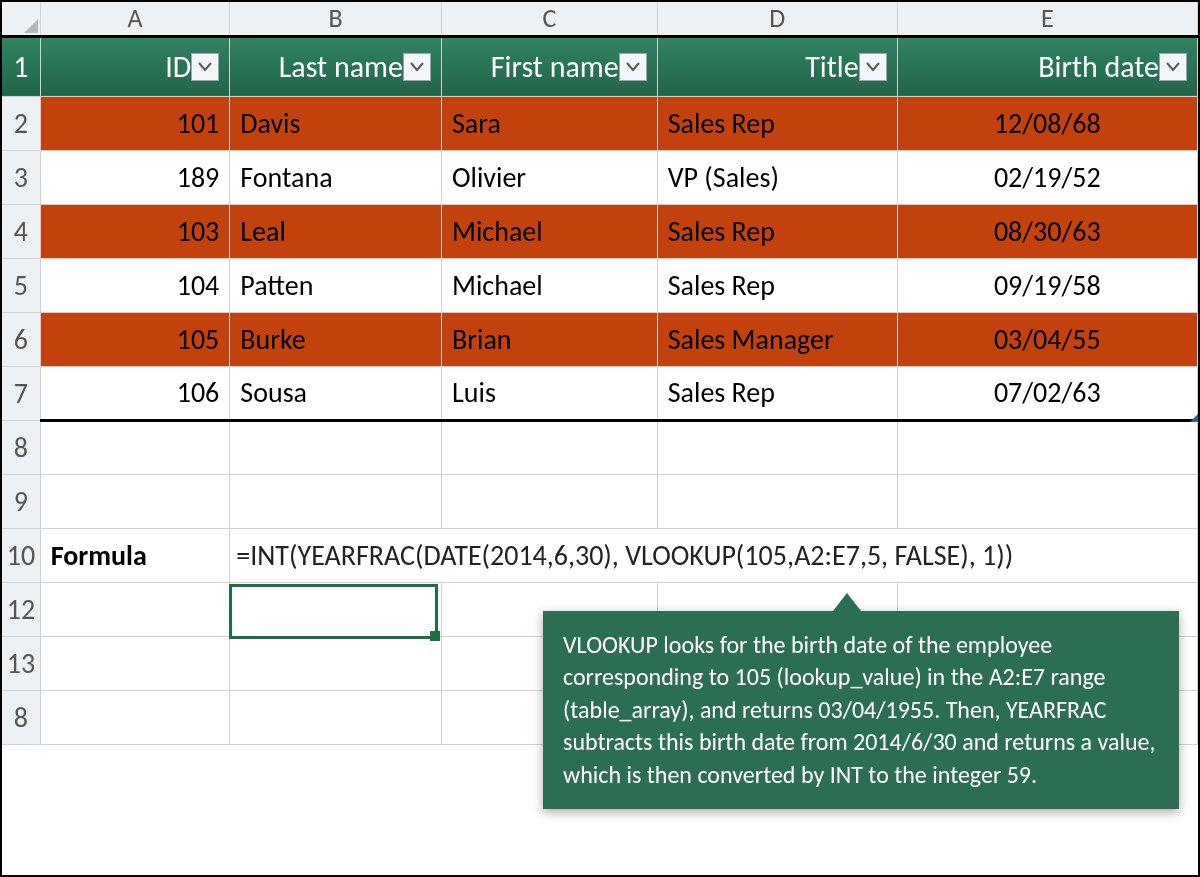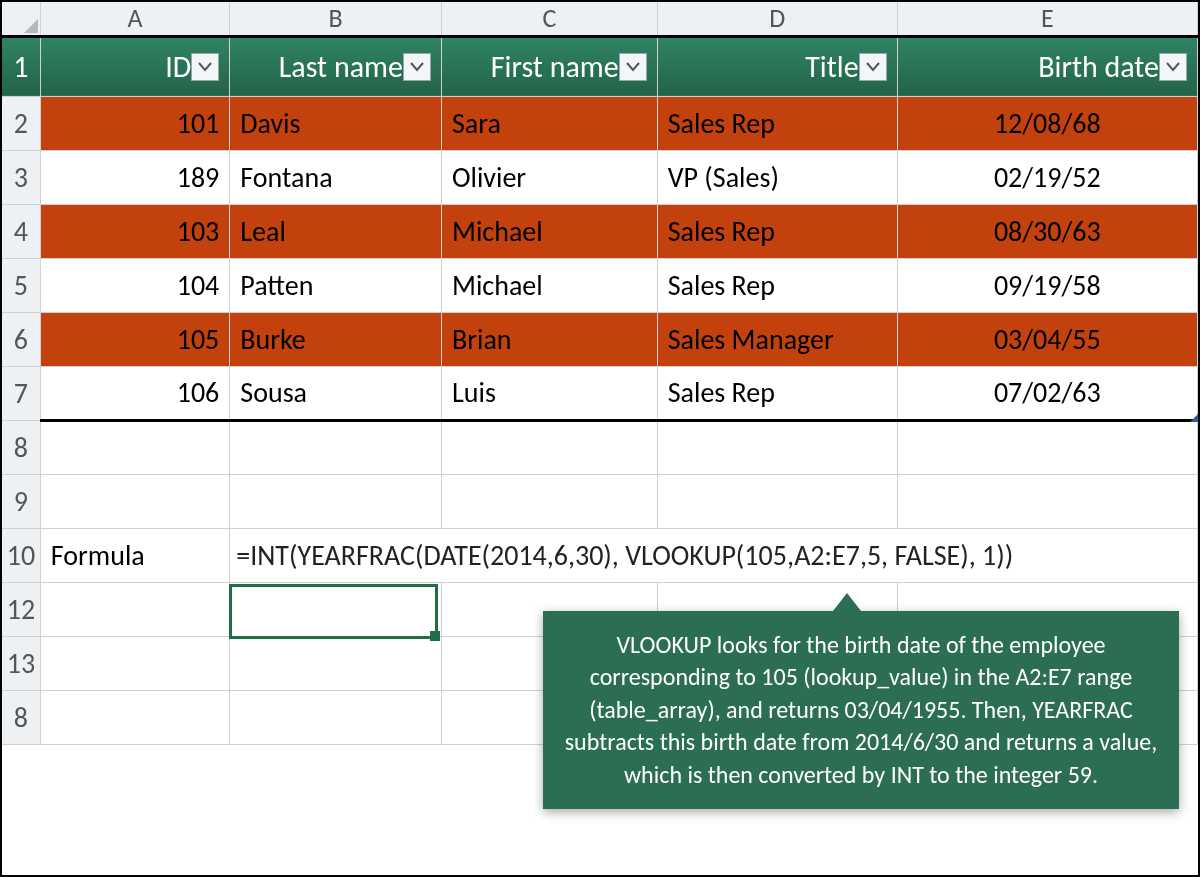--- a/index.html
+++ b/index.html
@@ -90,21 +90,21 @@
   }
   .filter-btn svg { display:block; }
 
   .band-a td { background: #c2410c; }
   .band-b td { background: #ffffff; }
   .band-a .row-num, .band-b .row-num { background:#eef1f4; }
 
   .tbl-bottom td { border-bottom: 3px solid #000; }
   .tbl-top td { border-top: 3px solid #000; }
 
-  .bold { font-weight: 400; }
+  .bold { font-weight: 700; }
 
   
   .sel-box {
     position: absolute;
     border: 3px solid #1f6f46;
     background: transparent;
     pointer-events: none;
   }
   .sel-handle {
     position:absolute;
@@ -116,21 +116,20 @@
   
   .callout {
     position: absolute;
     background: #2b6e53;
     color: #fff;
     font-size: 24px;
     line-height: 1.35;
     padding: 18px 20px;
     width: 636px;
     box-shadow: 0 3px 10px rgba(0,0,0,.35);
-    text-align: center;
   }
   .callout-arrow {
     position:absolute;
     width:0;height:0;
     border-left:14px solid transparent;
     border-right:14px solid transparent;
     border-bottom:18px solid #2b6e53;
     top:-18px; left:290px;
   }
 

